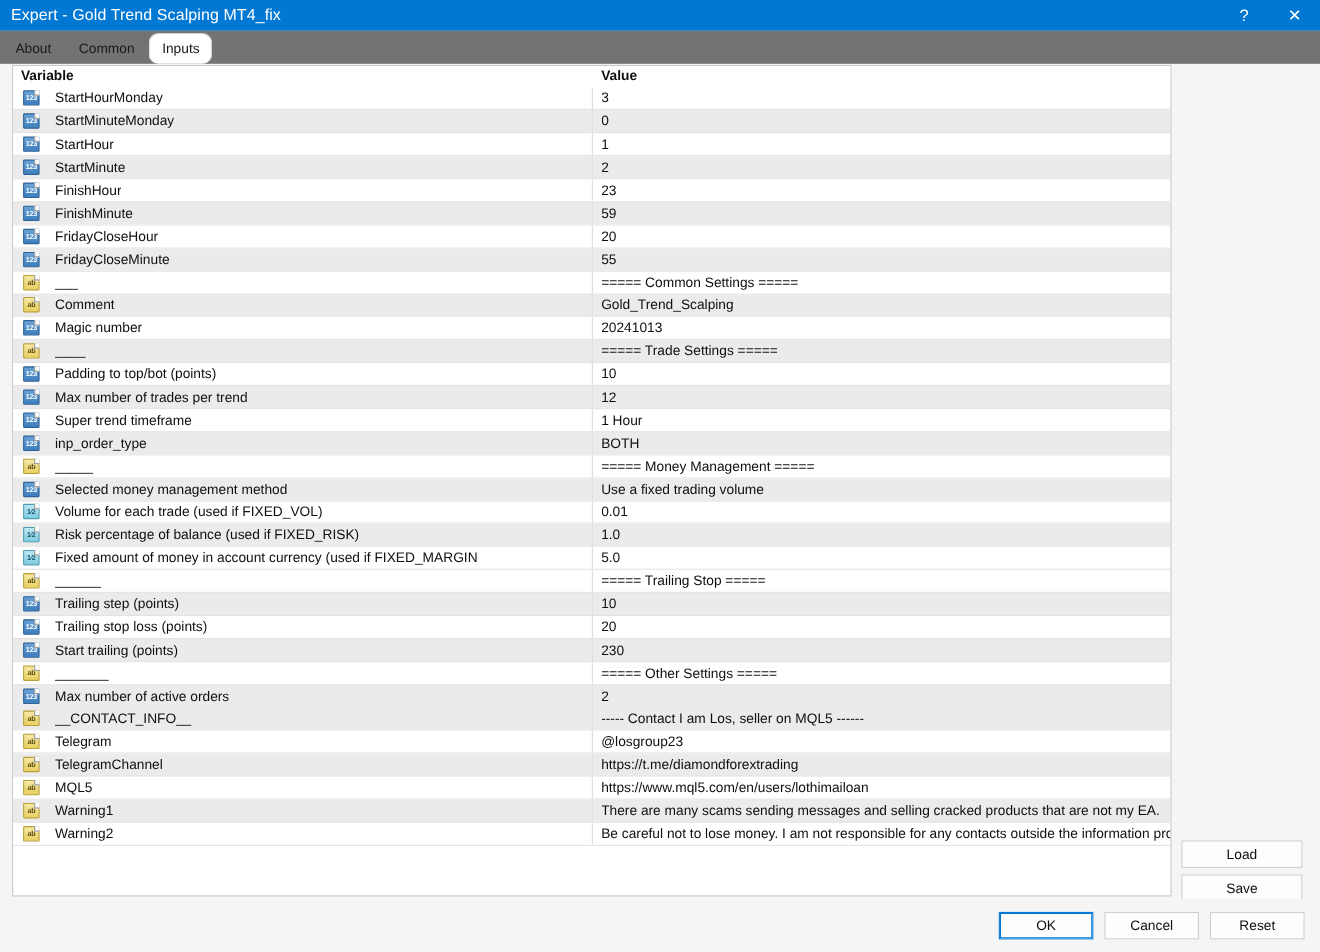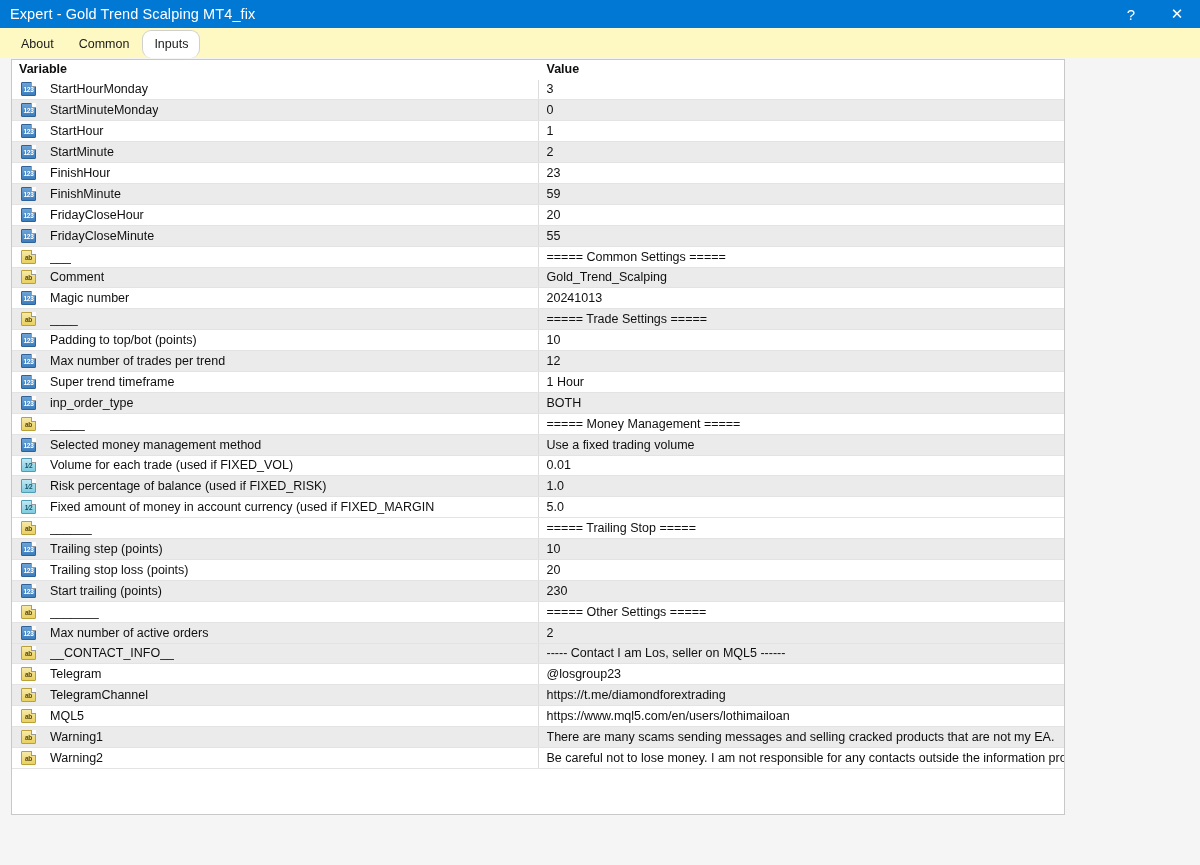--- a/index.html
+++ b/index.html
@@ -39,23 +39,23 @@
     display: flex; align-items: center; justify-content: center;
     color: #ffffff; font-size: 15px;
     cursor: default;
   }
   .title-btn.close { width: 46px; }
 
   
   .tabstrip {
     flex: 0 0 30px;
     height: 30px;
-    background: #fef9c3;
+    background: #737373;
     display: flex; align-items: flex-end;
-    padding-left: 9px;
+    padding-left: 2px;
     position: relative;
   }
   .tab {
     font-size: 12.5px;
     color: #1a1a1a;
     padding: 5px 11px 6px 11px;
     margin-right: 1px;
     border: 1px solid transparent;
     border-bottom: none;
     line-height: 15px;
@@ -744,15 +744,24 @@
                 </div>
               </td>
               <td class="cell-val">
                 <span class="val-label">Be careful not to lose money. I am not responsible for any contacts outside the information provide...</span>
               </td>
             </tr>
           </tbody>
       </table>
     </div>
 
-
+    <div class="side-btns" id="side-btns">
+        <div class="sbtn">Load</div>
+        <div class="sbtn">Save</div>
+      </div>
+
+    <div class="bottombar" id="bottom-btns">
+        <div class="bbtn default">OK</div>
+        <div class="bbtn">Cancel</div>
+        <div class="bbtn">Reset</div>
+      </div>
   </div>
 </div>
 
 </body></html>

